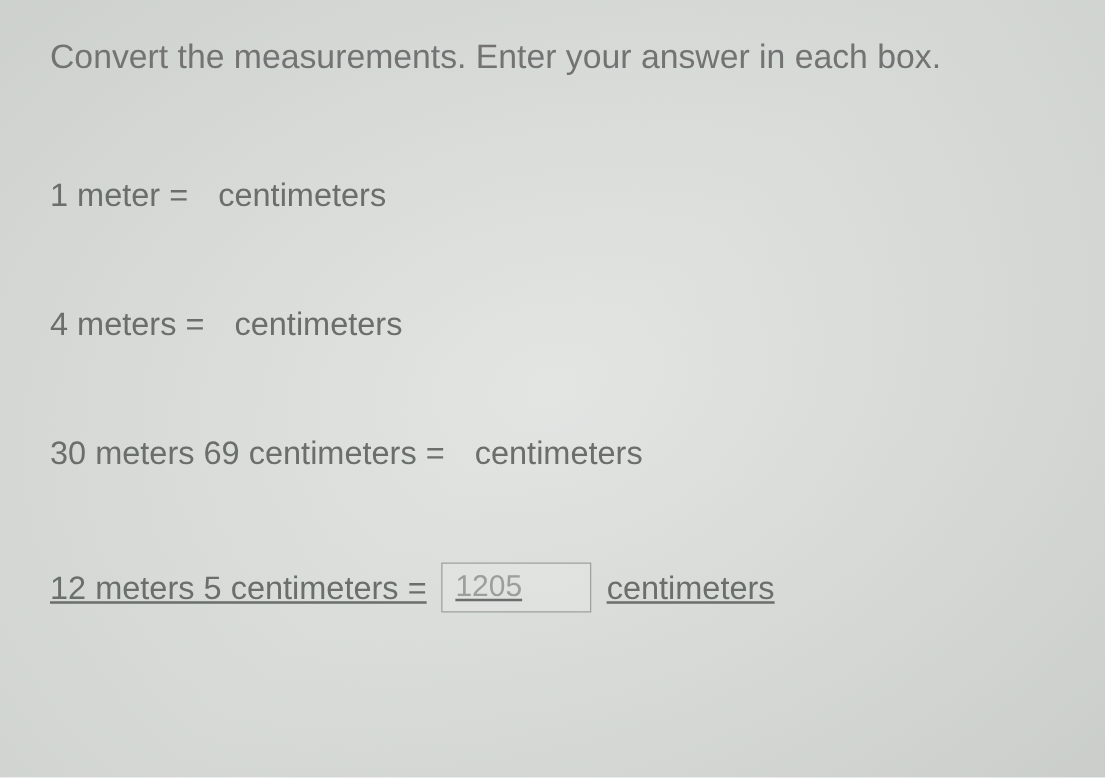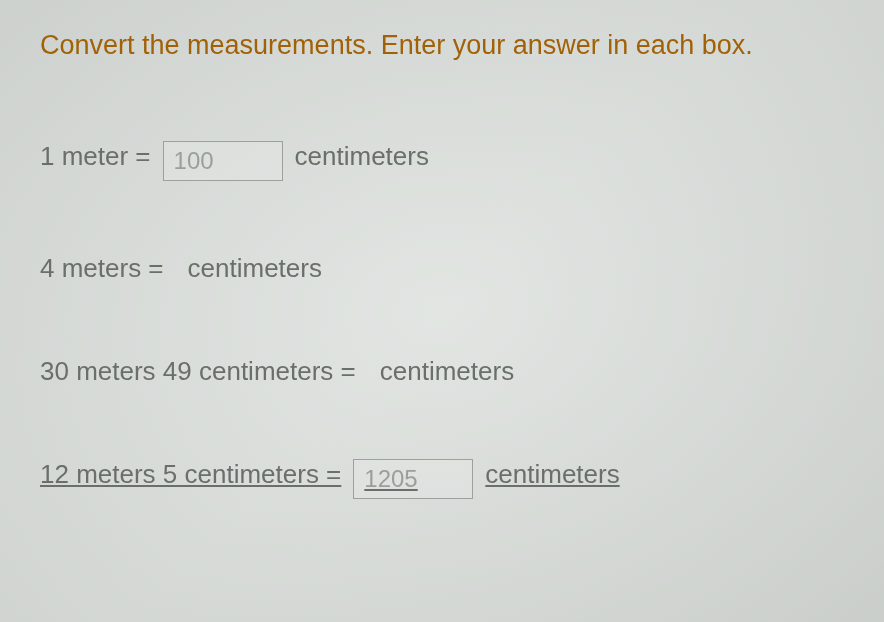--- a/index.html
+++ b/index.html
@@ -22,27 +22,28 @@
       position: absolute;
       top: 0;
       left: 0;
       right: 0;
       bottom: 0;
       background: radial-gradient(ellipse at center, rgba(255,255,255,0.15) 0%, rgba(0,0,0,0.05) 100%);
       pointer-events: none;
     }
     .instruction {
       font-size: 27px;
-      color: #a16207;
+      color: #737373;
       margin-bottom: 80px;
       font-weight: 400;
       position: relative;
     }
     .row {
       display: flex;
+      align-items: center;
       margin-bottom: 72px;
       font-size: 26px;
       color: #6a6f6c;
       position: relative;
     }
     .label-left {
       margin-right: 12px;
     }
     .label-right {
       margin-left: 12px;
@@ -64,31 +65,30 @@
       text-decoration: underline;
     }
   </style>
 </head>
 <body>
 
 <div class="instruction">Convert the measurements.  Enter your answer in each box.</div>
 
 <div class="row">
   <span class="label-left">1 meter =</span>
-  <input class="input-box" type="text" value="100" style="">
   <span class="label-right">centimeters</span>
 </div>
 
 <div class="row">
   <span class="label-left">4 meters =</span>
   <span class="label-right">centimeters</span>
 </div>
 
 <div class="row">
-  <span class="label-left">30 meters 49 centimeters =</span>
+  <span class="label-left">30 meters 69 centimeters =</span>
   <span class="label-right">centimeters</span>
 </div>
 
 <div class="row">
   <span class="label-left">12 meters 5 centimeters =</span>
   <input class="input-box" type="text" value="1205" style="">
   <span class="label-right">centimeters</span>
 </div>
 
 </body></html>

